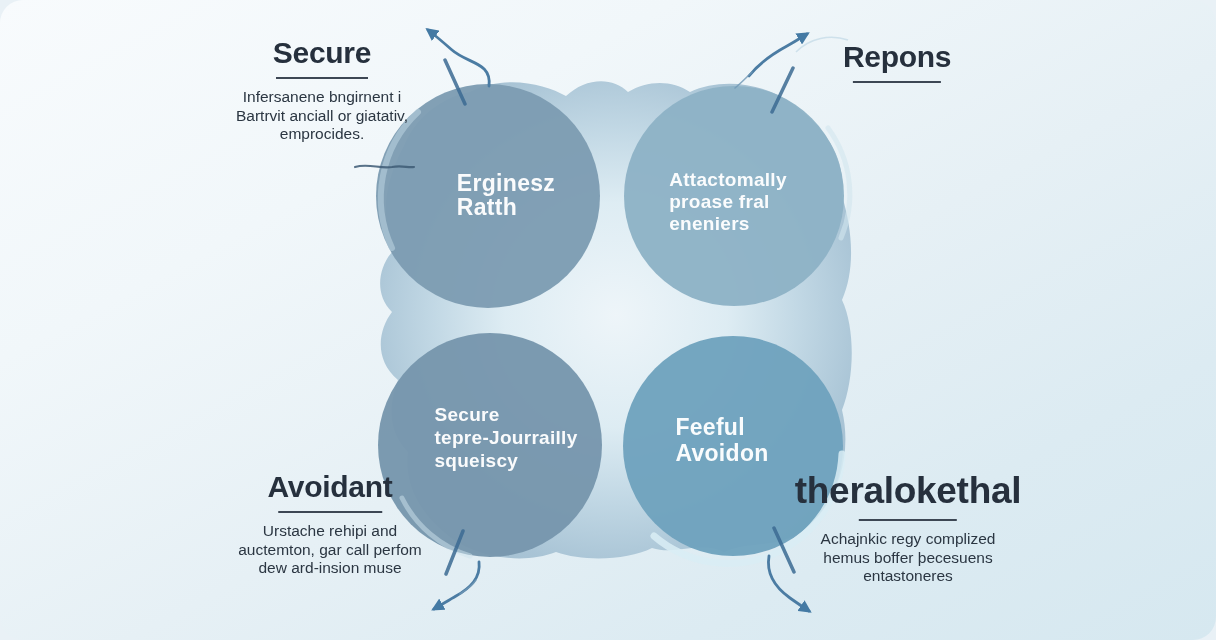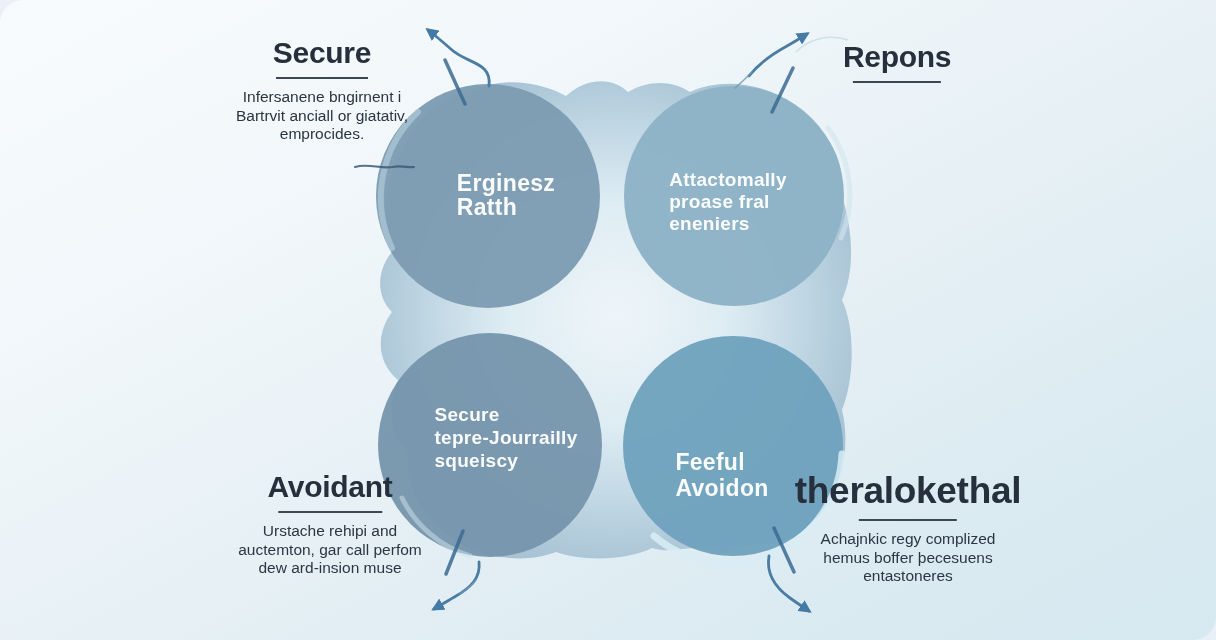--- a/index.html
+++ b/index.html
@@ -23,21 +23,21 @@
   #q-avoidant .q-underline{width:104px;}
   #q-fearful{left:908px;top:470px;}
   #q-fearful .q-heading{font-size:37px;}
   #q-fearful .q-underline{width:98px;}
   
   .clabel{position:absolute;transform:translateX(-50%);text-align:left;
     color:rgba(255,255,255,.96);font-weight:600;letter-spacing:.3px;white-space:nowrap;}
   #cl-tl{left:506px;top:171px;font-size:23px;line-height:24px;}
   #cl-tr{left:728px;top:169px;font-size:19px;line-height:22px;}
   #cl-bl{left:506px;top:403px;font-size:19px;line-height:23px;}
-  #cl-br{left:722px;top:414px;font-size:23px;line-height:26px;margin-top:35px;}
+  #cl-br{left:722px;top:414px;font-size:23px;line-height:26px;}
 </style>
 </head>
 <body>
 
 <div class="canvas">
 
   <svg class="shape-layer" viewBox="0 0 1216 640">
     <defs>
       <radialGradient id="blobGrad" cx="0.5" cy="0.49" r="0.62">
         <stop offset="0" stop-color="#eef5f9"></stop>

